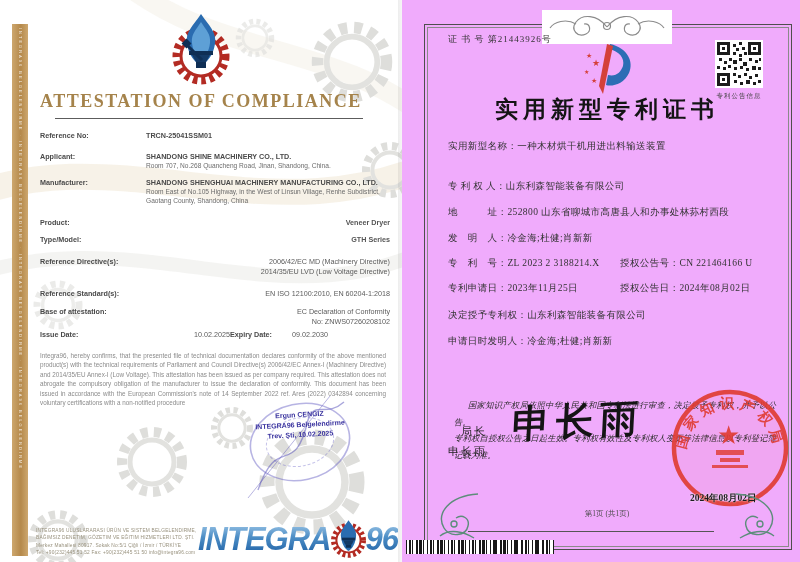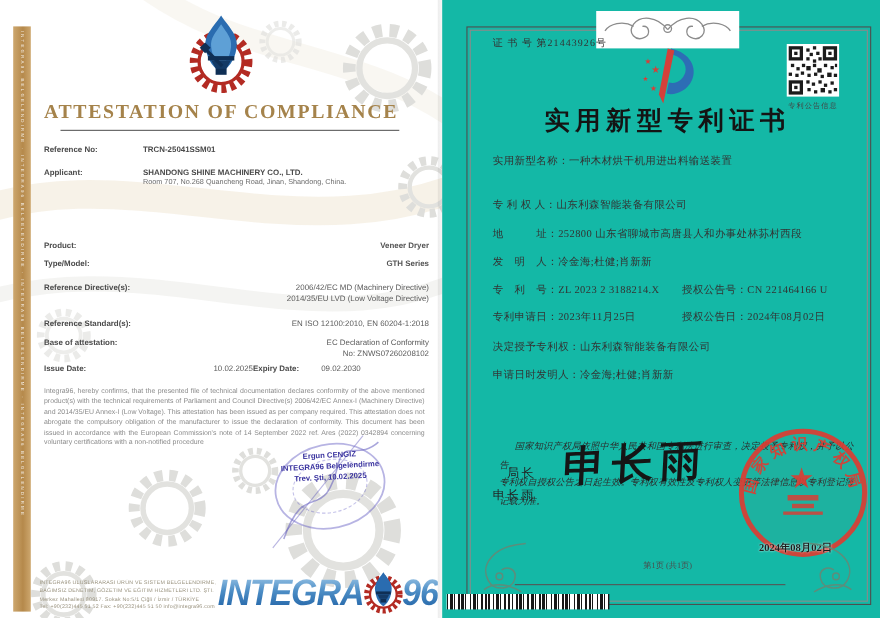--- a/index.html
+++ b/index.html
@@ -13,42 +13,42 @@
              overflow:hidden;}
   .gold-band span{writing-mode:vertical-rl;display:block;font-size:4px;line-height:16px;
                   color:rgba(255,255,255,.85);letter-spacing:2px;white-space:nowrap;margin:4px auto;}
   .l-title{position:absolute;left:40px;top:91px;width:330px;text-align:left;
            font-family:"Liberation Serif",serif;font-weight:bold;font-size:18px;
            letter-spacing:1.5px;color:#a5834b;}
   .l-rule{position:absolute;left:55px;top:118px;width:308px;height:0;border-top:1.6px solid #5c5c5c;}
   .lrow{position:absolute;left:40px;width:350px;font-size:7.2px;color:#4d4d4d;display:flex;}
   .llab{width:90px;flex:0 0 90px;font-weight:bold;color:#4a4a4a;}
   .lval{flex:1;}
-  .lval span{display:block;line-height:1.35;}
+  .lval span{display:block;line-height:1.35;margin-left:16px;}
   .vmain{font-weight:bold;color:#4a4a4a;}
   .vsemi{font-weight:bold;color:#555;text-align:right;}
   .vnorm{color:#5b5b5b;text-align:right;}
   .vsub{color:#6c6c6c;font-size:6.6px;}
   .l-statement{position:absolute;left:40px;top:351px;width:346px;font-size:6.3px;
                line-height:1.5;color:#8b8b8b;text-align:justify;}
   .stamp-text{position:absolute;left:232px;top:410px;width:136px;text-align:center;
               color:#3a339f;font-weight:bold;font-size:7px;line-height:1.45;
               transform:rotate(-3deg);}
   .l-footer-text{position:absolute;left:36px;top:527px;width:160px;font-size:4.8px;
                  line-height:1.55;color:#98917d;letter-spacing:.2px;}
   .l-footer-text span{display:block;white-space:nowrap;overflow:hidden;}
   .integra-logo{position:absolute;left:198px;top:518px;width:200px;height:42px;
                 display:flex;align-items:center;}
   .logo-word,.logo-number{font-family:"Liberation Sans",sans-serif;font-weight:900;
       font-size:31px;font-style:italic;letter-spacing:-1px;
       background:linear-gradient(180deg,#aed2ee 0%,#4d8ec6 45%,#17599f 100%);
       -webkit-background-clip:text;background-clip:text;color:transparent;
       transform:scaleY(1.08);}
   
-  .cert-right{position:absolute;left:402px;top:0;width:398px;height:562px;background:#14b8a6;
+  .cert-right{position:absolute;left:402px;top:0;width:398px;height:562px;background:#f0abfc;
               font-family:"Liberation Serif",serif;}
   .divider{position:absolute;left:398px;top:0;width:8px;height:562px;
            background:linear-gradient(90deg,rgba(0,0,0,.07),rgba(0,0,0,0));}
   .frame-outer{position:absolute;left:22px;top:24px;width:366px;height:524px;
                border:1.6px solid #4e4e4e;}
   .frame-inner{position:absolute;left:2px;top:2px;right:2px;bottom:2px;border:.8px solid #8a8a8a;}
   .r-certno{position:absolute;left:46px;top:33px;font-size:9px;color:#333;letter-spacing:1px;}
   .r-title{position:absolute;left:55px;top:94px;width:300px;text-align:center;
            font-size:23px;font-weight:bold;color:#141414;letter-spacing:5px;}
   .qr-caption{position:absolute;left:304px;top:92px;width:66px;text-align:center;
@@ -125,20 +125,28 @@
     </div>
 
     <div class="lrow" style="top:152px">
       <span class="llab">Applicant:</span>
       <span class="lval">
         <span class="vmain">SHANDONG SHINE MACHINERY CO., LTD.</span>
         <span class="vsub">Room 707, No.268 Quancheng Road, Jinan, Shandong, China.</span>
       </span>
     </div>
 
+    <div class="lrow" style="top:178px">
+      <span class="llab">Manufacturer:</span>
+      <span class="lval">
+        <span class="vmain">SHANDONG SHENGHUAI MACHINERY MANUFACTURING CO., LTD.</span>
+        <span class="vsub">Room East of No.105 Highway, in the West of Linsun Village, Renhe Subdistrict,</span>
+        <span class="vsub">Gaotang County, Shandong, China</span>
+      </span>
+    </div>
 
     <div class="lrow" style="top:218px">
       <span class="llab">Product:</span>
       <span class="lval">
           <span class="vsemi">Veneer Dryer</span>
         </span>
     </div>
 
     <div class="lrow" style="top:235px">
       <span class="llab">Type/Model:</span>

